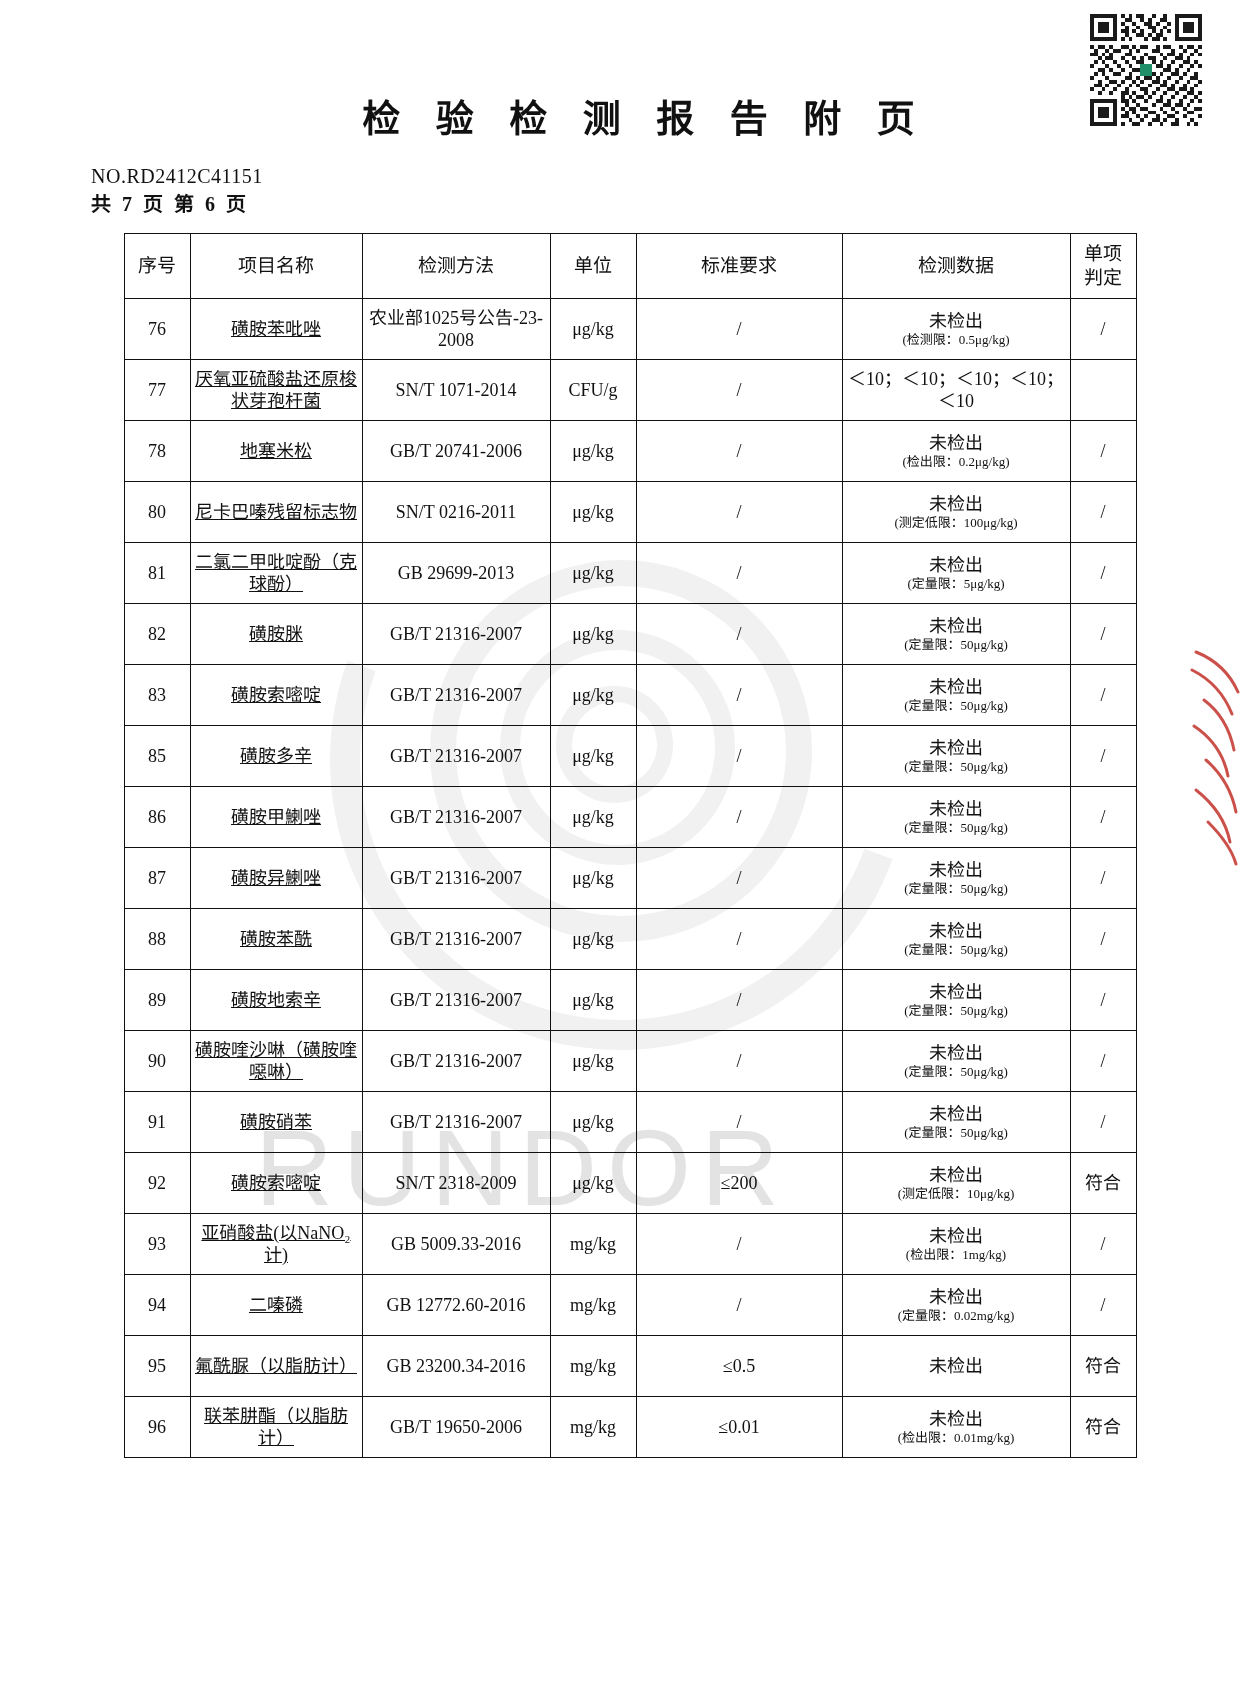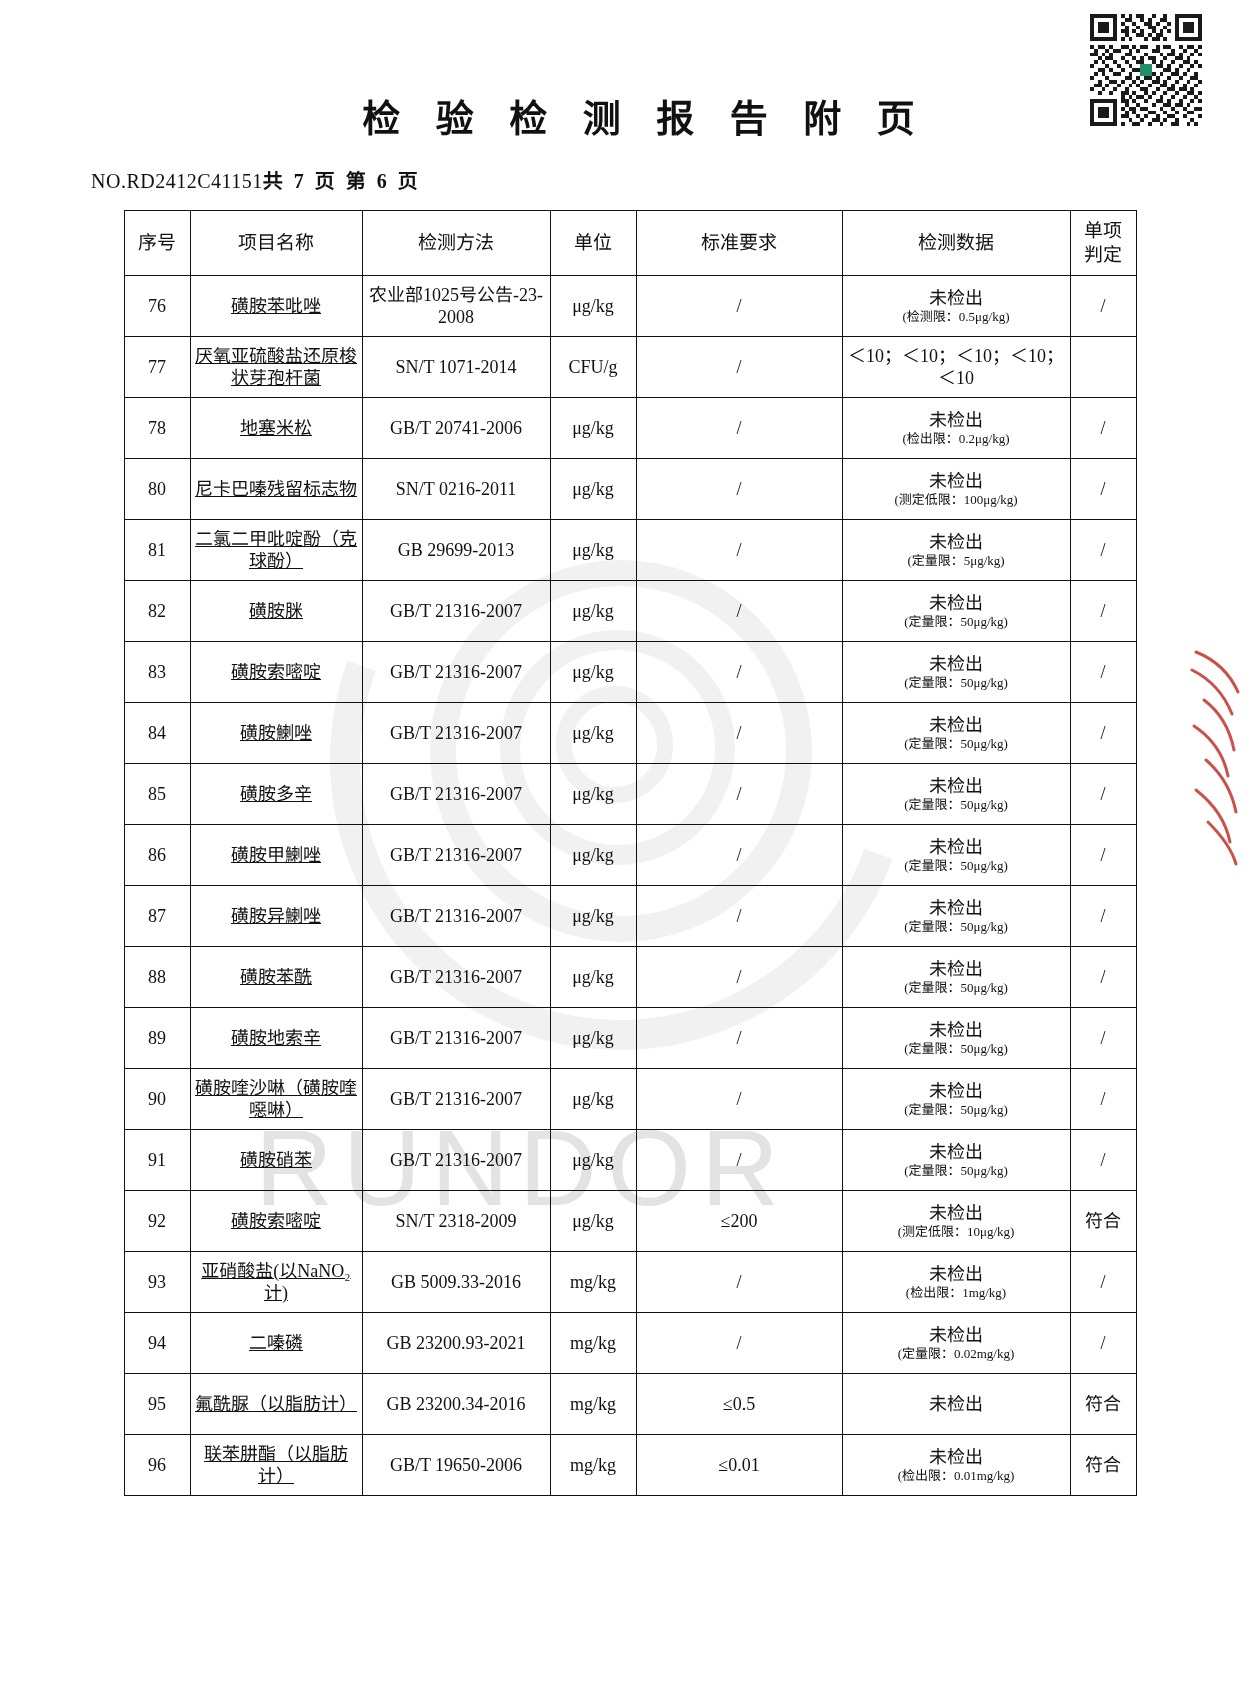--- a/index.html
+++ b/index.html
@@ -72,23 +72,24 @@
     letter-spacing: 13px;
     font-weight: 700;
     margin: 0;
     padding-top: 72px;
     padding-left: 30px;
     font-family: "Liberation Serif", "DejaVu Serif", serif;
   }
   .meta-row {
     margin: 22px 60px 16px 75px;
     display: flex;
-    justify-content: flex-start;
+    justify-content: center;
     align-items: baseline;
     font-size: 20px;
+    flex-direction: column;
   }
   .meta-left { letter-spacing: .5px; }
   .meta-right { letter-spacing: 3px; margin-right: 130px; font-weight: bold; }
 
   
   table.report {
     border-collapse: collapse;
     margin: 10px auto 0 auto;
     width: 1012px;
     table-layout: fixed;
@@ -474,29 +475,20 @@
         <tr>
           <td class="cell-no">83</td>
           <td class="cell-item">磺胺索嘧啶</td>
           <td class="cell-method">GB/T 21316-2007</td>
           <td class="cell-unit">μg/kg</td>
           <td class="cell-req">/</td>
           <td class="cell-data"><span>未检出</span><span class="sub">(定量限：50μg/kg)</span></td>
           <td class="cell-judge">/</td>
         </tr>
         <tr>
-          <td class="cell-no">84</td>
-          <td class="cell-item">磺胺鯻唑</td>
-          <td class="cell-method">GB/T 21316-2007</td>
-          <td class="cell-unit">μg/kg</td>
-          <td class="cell-req">/</td>
-          <td class="cell-data"><span>未检出</span><span class="sub">(定量限：50μg/kg)</span></td>
-          <td class="cell-judge">/</td>
-        </tr>
-        <tr>
           <td class="cell-no">85</td>
           <td class="cell-item">磺胺多辛</td>
           <td class="cell-method">GB/T 21316-2007</td>
           <td class="cell-unit">μg/kg</td>
           <td class="cell-req">/</td>
           <td class="cell-data"><span>未检出</span><span class="sub">(定量限：50μg/kg)</span></td>
           <td class="cell-judge">/</td>
         </tr>
         <tr>
           <td class="cell-no">86</td>
@@ -566,21 +558,21 @@
           <td class="cell-item">亚硝酸盐(以NaNO₂计)</td>
           <td class="cell-method">GB 5009.33-2016</td>
           <td class="cell-unit">mg/kg</td>
           <td class="cell-req">/</td>
           <td class="cell-data"><span>未检出</span><span class="sub">(检出限：1mg/kg)</span></td>
           <td class="cell-judge">/</td>
         </tr>
         <tr>
           <td class="cell-no">94</td>
           <td class="cell-item">二嗪磷</td>
-          <td class="cell-method">GB 23200.93-2021</td>
+          <td class="cell-method">GB 12772.60-2016</td>
           <td class="cell-unit">mg/kg</td>
           <td class="cell-req">/</td>
           <td class="cell-data"><span>未检出</span><span class="sub">(定量限：0.02mg/kg)</span></td>
           <td class="cell-judge">/</td>
         </tr>
         <tr>
           <td class="cell-no">95</td>
           <td class="cell-item">氟酰脲（以脂肪计）</td>
           <td class="cell-method">GB 23200.34-2016</td>
           <td class="cell-unit">mg/kg</td>

